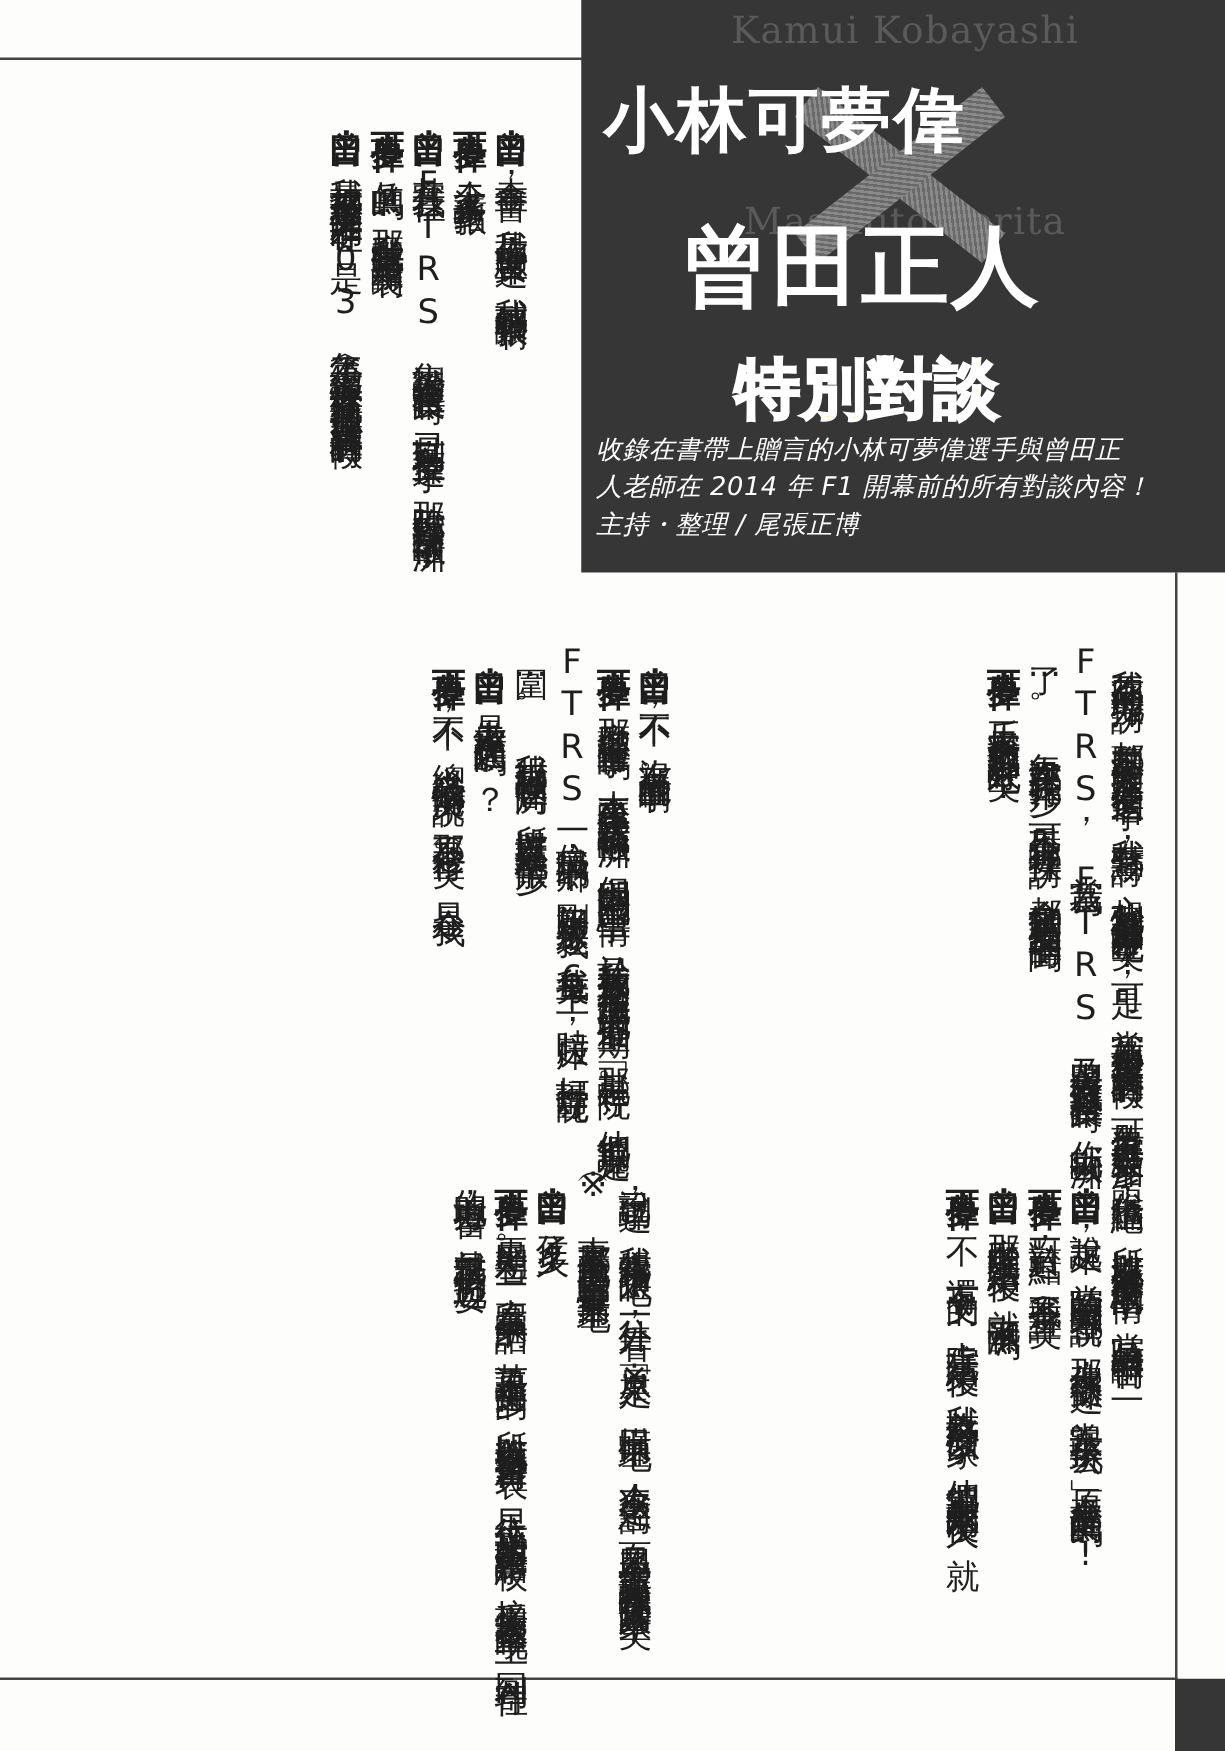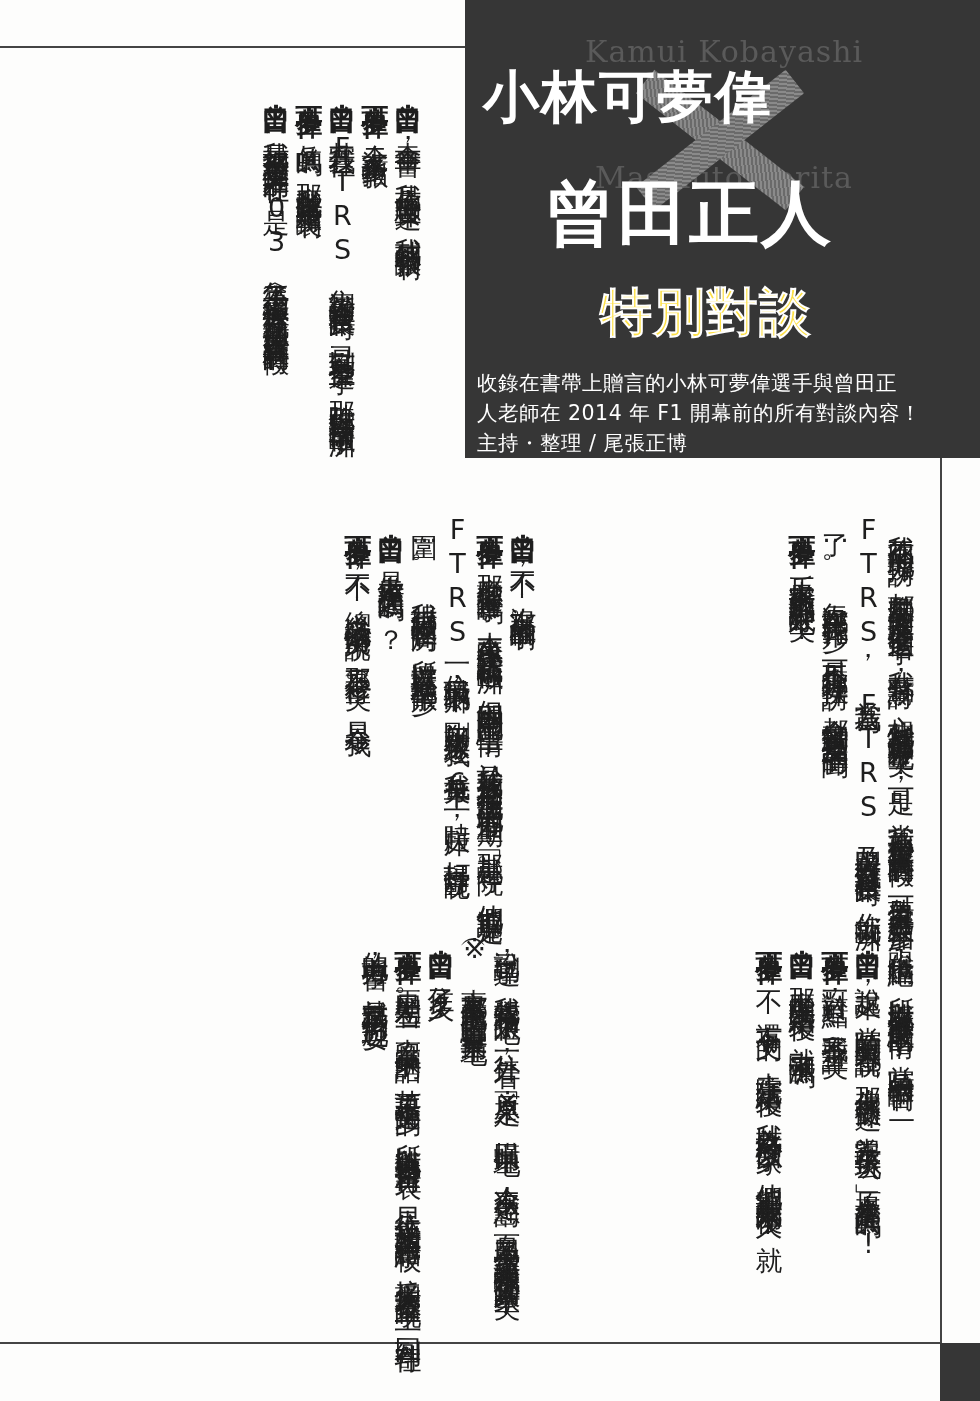--- a/index.html
+++ b/index.html
@@ -12,45 +12,45 @@
   .hline { position: absolute; height: 2px; background: #444; }
   .vline { position: absolute; width: 2px; background: #444; }
   .title-box {
     position: absolute; left: 465px; top: 0; width: 515px; height: 458px;
     background: #363636; color: #fff; overflow: hidden;
   }
   .ghost {
     position: absolute; font-family: "DejaVu Serif", "Liberation Serif", serif;
     color: #5a5a5a; font-size: 30px; letter-spacing: 1px; white-space: nowrap;
   }
-  .ghost.g1 { left: 120px; top: 34px; }
+  .ghost.g1 { left: 120px; top: 7px; }
   .ghost.g2 { left: 130px; top: 160px; }
   .cross {
     position: absolute; left: 180px; top: 80px; width: 150px; height: 120px;
   }
   .cross span {
     position: absolute; left: 50%; top: 50%; width: 190px; height: 30px; margin-left: -95px; margin-top: -15px;
     background: repeating-linear-gradient(45deg, #8a8a8a 0 2px, #6a6a6a 2px 4px);
   }
   .cross span.a { transform: rotate(38deg); }
   .cross span.b { transform: rotate(-38deg); }
   .name1, .name2 {
     position: absolute; font-weight: bold; color: #fff;
     font-family: "DejaVu Sans", sans-serif; letter-spacing: 2px; white-space: nowrap;
   }
   .name1 { left: 18px; top: 52px; font-size: 56px; line-height: 90px; }
   .name2 { left: 80px; top: 168px; font-size: 70px; line-height: 90px; }
   .special {
-    position: absolute; left: 135px; top: 282px; font-size: 52px; font-weight: normal;
+    position: absolute; left: 123px; top: 282px; font-size: 52px; font-weight: bold;
     color: #fde047; line-height: 60px; letter-spacing: 1px;
     -webkit-text-stroke: 2px #fff; text-shadow: 0 0 0 #fff;
   }
   .lead {
-    position: absolute; left: 12px; top: 368px; width: 500px;
-    font-size: 20.5px; line-height: 30px; color: #fff; letter-spacing: 0.5px;
+    position: absolute; left: 12px; top: 344px; width: 500px;
+    font-size: 20.5px; line-height: 30px; color: #fff; letter-spacing: 0.5px; font-style: italic;
   }
   .lead div { white-space: nowrap; }
   .tab-right { position: absolute; left: 940px; width: 40px; background: #363636; }
   .vblock {
     position: absolute; writing-mode: vertical-rl; text-orientation: upright;
     font-size: 27px; line-height: 33px; letter-spacing: 3px; color: #1e1e1e;
   }
   .vblock p { margin: 0; }
   .spk { font-weight: bold; }
 </style>

